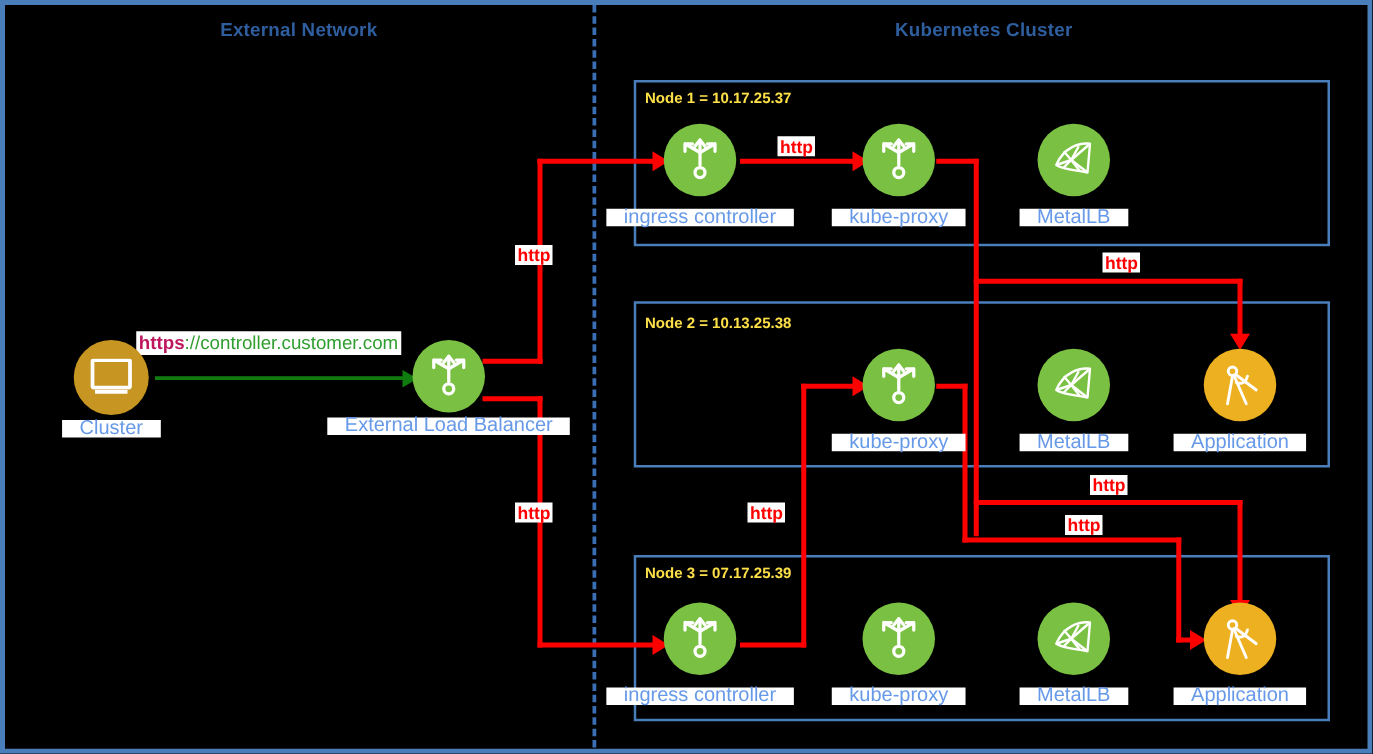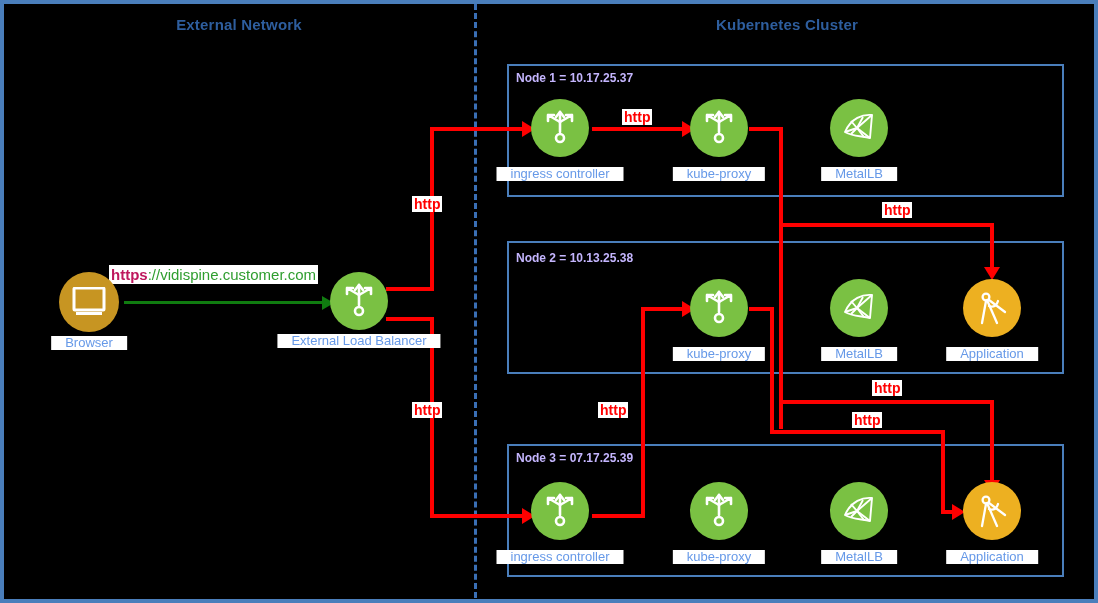--- a/index.html
+++ b/index.html
@@ -33,39 +33,39 @@
   .node-box{
     position:absolute;
     border:2px solid #4a7ebb;
     box-sizing:border-box;
     background:transparent;
   }
   .node-label{
     position:absolute;
     font-size:12px;
     font-weight:bold;
-    color:#c4b5fd;
+    color:#fde047;
     background:#000;
     padding:0 3px;
     white-space:nowrap;
   }
 
   
   .ent{position:absolute;width:0;height:0;}
   .circ{
     position:absolute;
     border-radius:50%;
     display:flex;align-items:center;justify-content:center;
     left:50%;top:0;transform:translateX(-50%);
   }
   .circ svg{display:block;}
   .ent-label{
     position:absolute;
     left:50%;transform:translateX(-50%);
-    font-size:13px;
+    font-size:16px;
     color:#6699e8;
     background:#fff;
     padding:0 14px;
     white-space:nowrap;
     line-height:14px;
   }
 
   .green{background:#7ac143;}
   .orange{background:#edb021;}
   .bronze{background:#c79522;}
@@ -118,21 +118,21 @@
 
   <div class="node-box" style="left:503px;top:237px;width:557px;height:133px;"></div>
   <div class="node-label" style="left:509px;top:247px;">Node 2 = 10.13.25.38</div>
 
   <div class="node-box" style="left:503px;top:440px;width:557px;height:133px;"></div>
   <div class="node-label" style="left:509px;top:447px;">Node 3 = 07.17.25.39</div>
 
   <div class="gln" style="left:120px;top:297px;width:200px;"></div>
   <div class="ar-right-green" style="left:318px;top:292px;"></div>
   <div id="url-label" style="left:105px;top:261px;">
-    <span class="scheme">https</span><span class="rest">://vidispine.customer.com</span>
+    <span class="scheme">https</span><span class="rest">://controller.customer.com</span>
   </div>
 
   <div class="ln lnh" style="left:382px;top:283px;width:48px;"></div>
   <div class="ln lnv" style="left:426px;top:123px;height:164px;"></div>
   <div class="ln lnh" style="left:426px;top:123px;width:95px;"></div>
   <div class="arrow ar-right" style="left:518px;top:117px;"></div>
   <div class="http" style="left:408px;top:192px;">http</div>
 
   <div class="ln lnh" style="left:382px;top:313px;width:48px;"></div>
   <div class="ln lnv" style="left:426px;top:313px;height:201px;"></div>
@@ -170,21 +170,21 @@
   <div class="arrow ar-down" style="left:980px;top:476px;"></div>
   <div class="http" style="left:868px;top:376px;">http</div>
 
   <div class="ent" style="left:85px;top:268px;">
     <div class="circ bronze" style="width:60px;height:60px;">
       <svg width="34" height="30" viewBox="0 0 34 30">
         <rect x="2" y="1" width="30" height="22" rx="1" fill="none" stroke="#fff" stroke-width="3"></rect>
         <rect x="4" y="25" width="26" height="3" fill="#fff"></rect>
       </svg>
     </div>
-    <div class="ent-label" style="top:64px;">Browser</div>
+    <div class="ent-label" style="top:64px;">Cluster</div>
   </div>
 
   <div class="ent" style="left:355px;top:268px;">
     <div class="circ green" style="width:58px;height:58px;">
       <svg width="34" height="36" viewBox="0 0 34 36">
         <g fill="none" stroke="#fff" stroke-width="2.6" stroke-linecap="round" stroke-linejoin="round">
           <path d="M17 2 L17 22"></path>
           <path d="M17 2 L13 7 M17 2 L21 7"></path>
           <path d="M17 12 L5 5 M5 5 L5 11 M5 5 L11 5"></path>
           <path d="M17 12 L29 5 M29 5 L29 11 M29 5 L23 5"></path>

